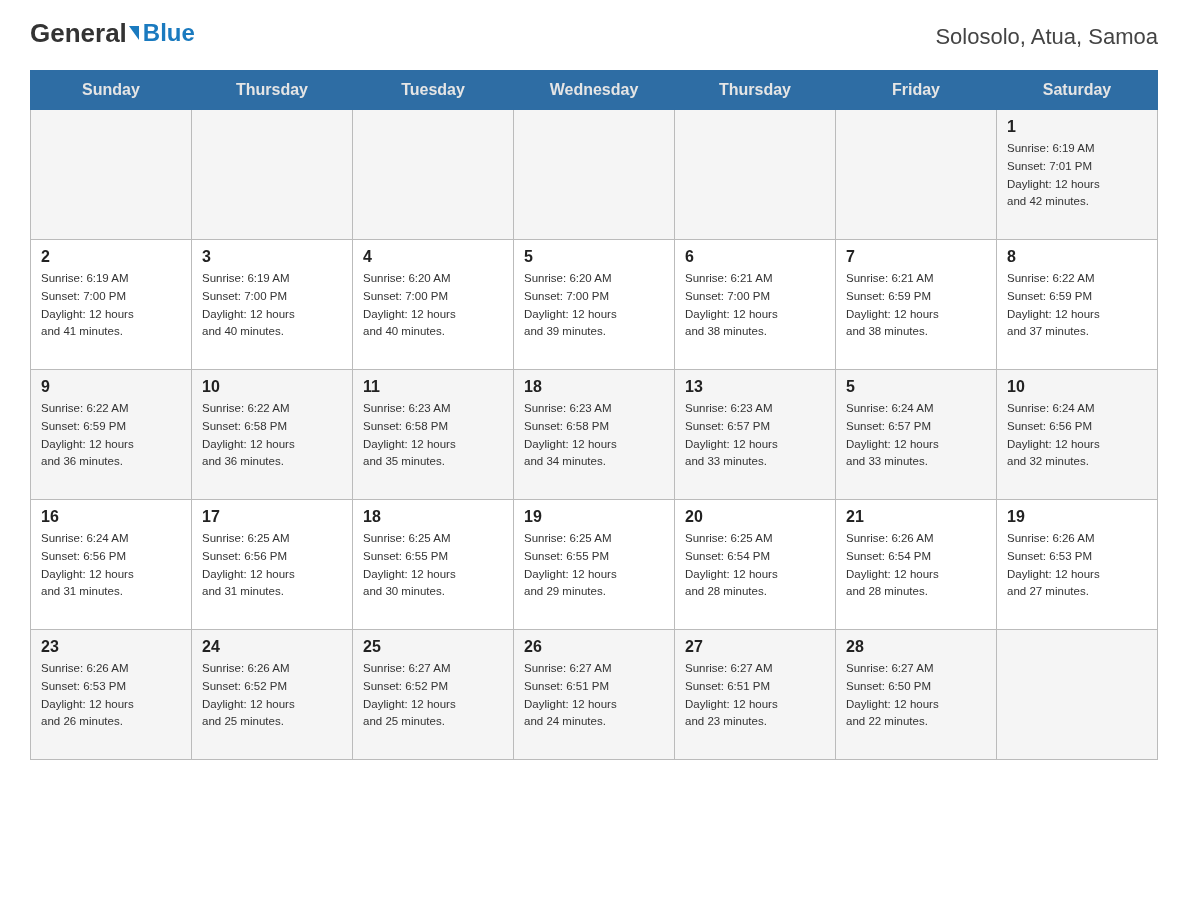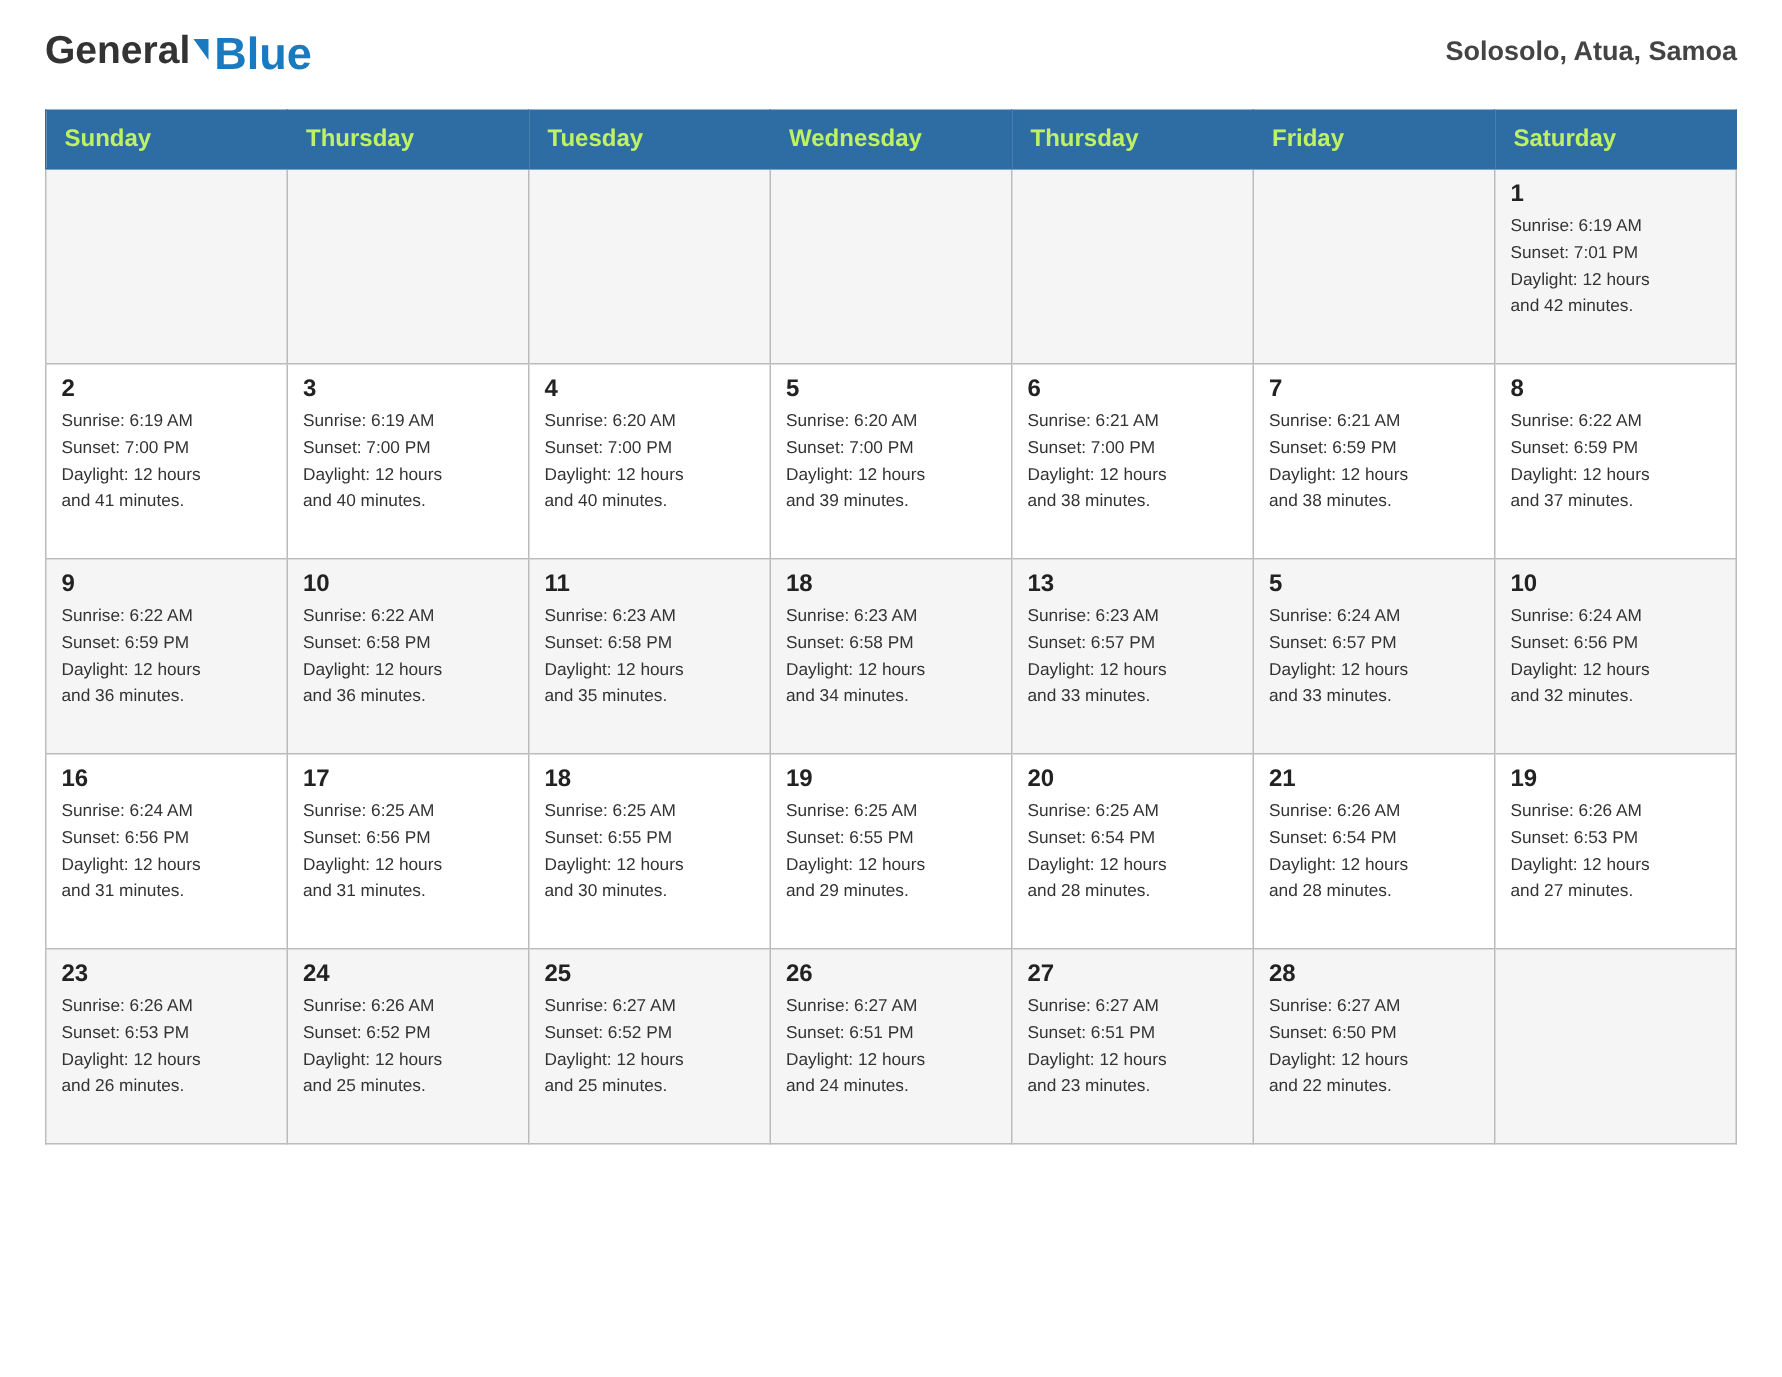--- a/index.html
+++ b/index.html
@@ -31,58 +31,58 @@
       width: 0;
       height: 0;
       border-left: 10px solid transparent;
       border-right: 0px solid transparent;
       border-top: 14px solid #1a7abf;
       display: inline-block;
       margin-left: 2px;
       vertical-align: middle;
     }
     .logo-blue {
-      font-size: 30px;
+      font-size: 24px;
       font-weight: bold;
       color: #1a7abf;
       line-height: 1.1;
       margin-left: 4px;
     }
     .logo-line1 {
       display: flex;
       align-items: center;
     }
     .title-block {
       text-align: right;
     }
     .title-block h1 {
       font-size: 52px;
       font-weight: 900;
       color: #222;
       line-height: 1.1;
     }
     .title-block h2 {
-      font-size: 18px;
-      font-weight: 700;
+      font-size: 22px;
+      font-weight: 400;
       color: #444;
       margin-top: 4px;
       text-align: right;
     }
     .calendar {
       width: 100%;
       border-collapse: collapse;
       border: 1px solid #aaa;
     }
     .calendar th {
       background-color: #2e6da4;
-      color: #bef264;
+      color: #e5e5e5;
       font-size: 16px;
       font-weight: 600;
       padding: 10px 12px;
-      text-align: left;
+      text-align: center;
       border: 1px solid #2e6da4;
     }
     .calendar td {
       vertical-align: top;
       border: 1px solid #bbb;
       padding: 8px 10px;
       width: calc(100% / 7);
       min-height: 110px;
       height: 120px;
     }

